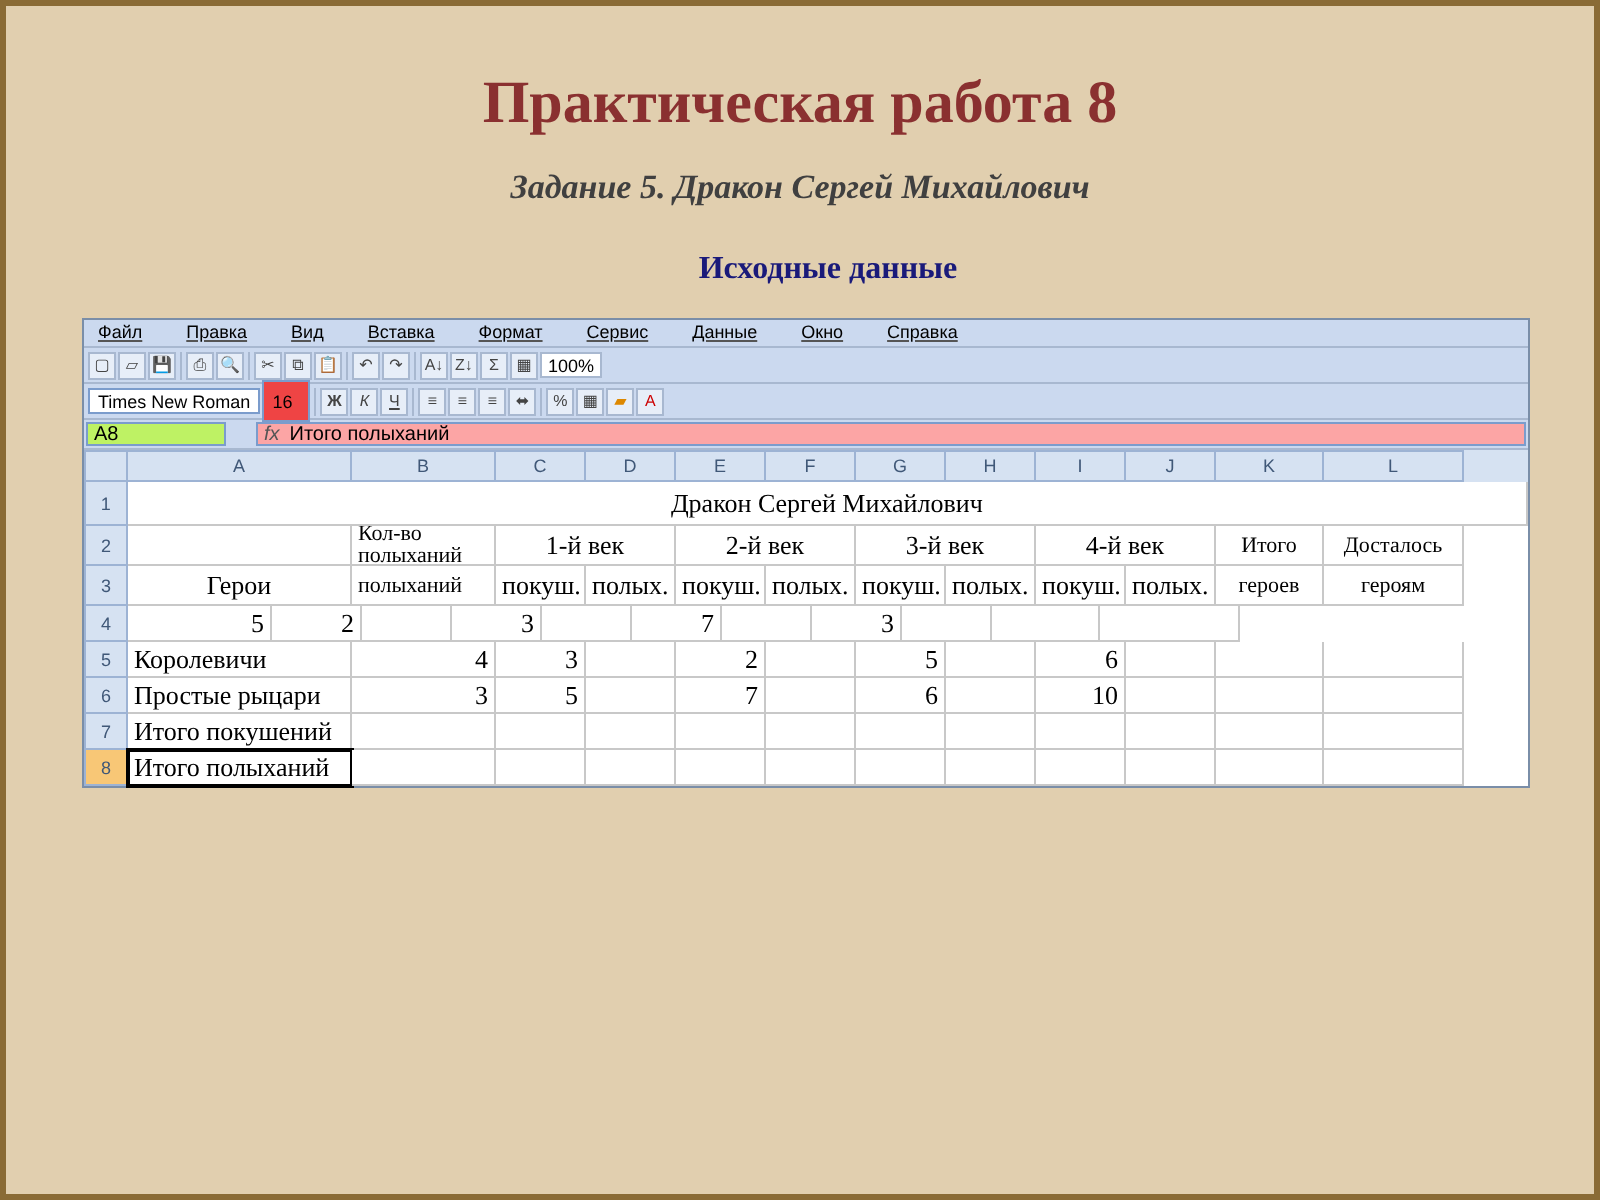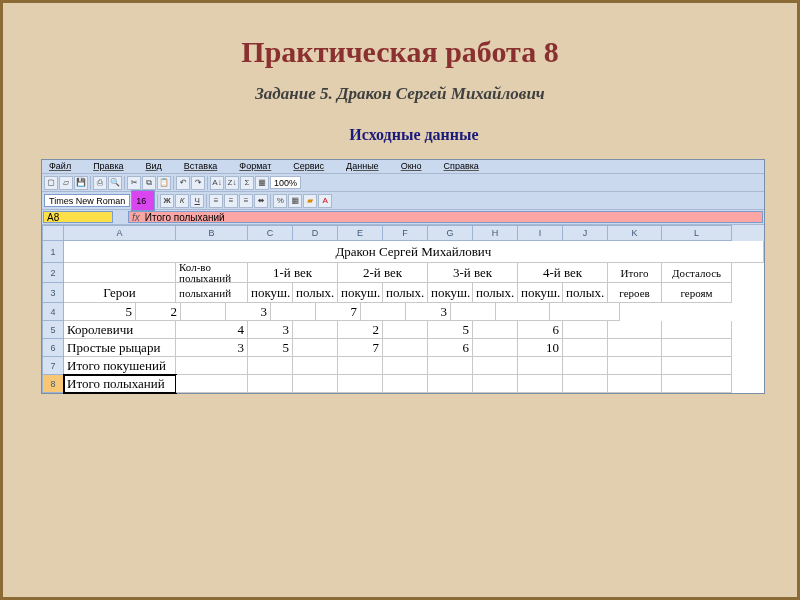--- a/index.html
+++ b/index.html
@@ -120,36 +120,36 @@
     background: #fff;
     border: 1px solid #7b9ccc;
     height: 13px;
     min-width: 80px;
     display: flex;
     align-items: center;
   }
   .size-box {
     font-size: 9px;
     padding: 0 4px;
-    background: #d946ef;
+    background: #ef4444;
     border: 1px solid #7b9ccc;
     height: 21px;
     min-width: 24px;
     display: flex;
     align-items: center;
   }
   .formula-bar {
     background: #cbd9ef;
     display: flex;
     border-bottom: 1px solid #a8b8d0;
     height: 15px;
   }
   .name-box {
     width: 70px;
-    background: #fde047;
+    background: #bef264;
     border: 1px solid #7b9ccc;
     font-size: 10px;
     padding: 0 3px;
     display: flex;
     align-items: center;
     margin: 1px;
   }
   .fx-area {
     flex: 1;
     background: #fca5a5;

